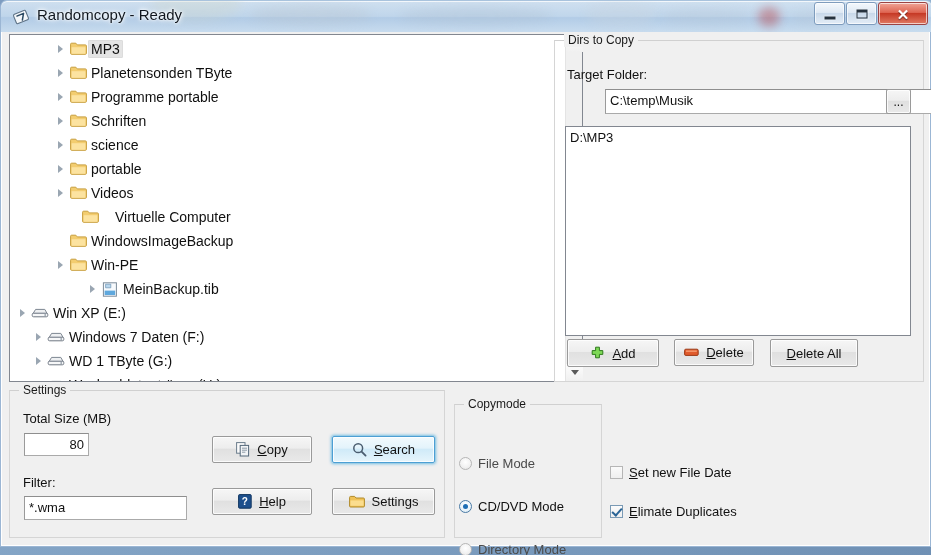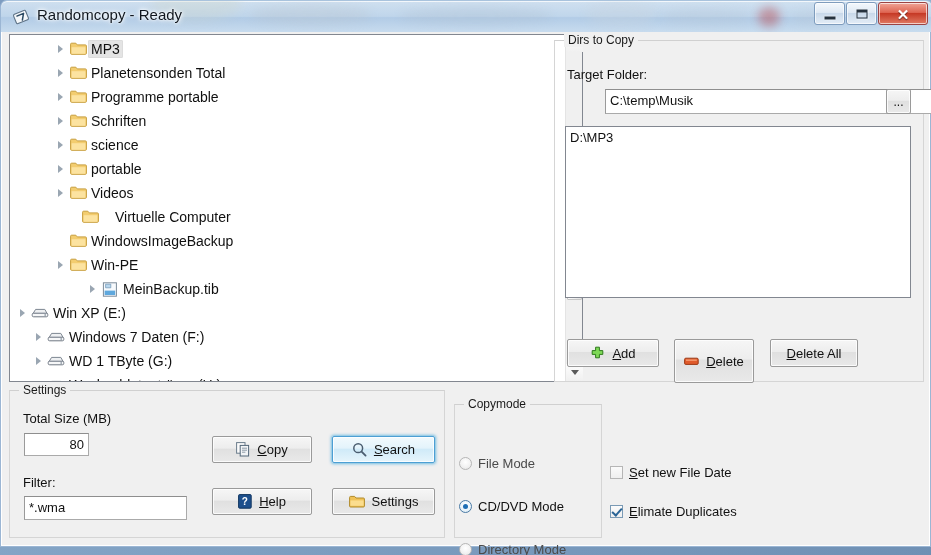--- a/index.html
+++ b/index.html
@@ -222,21 +222,21 @@
           <div class="trow" style="padding-left: 42px;">
             <span class="exp">
               <i></i>
             </span>
             <span class="tico">
               <svg width="17" height="14" viewBox="0 0 17 14">
                 <path d="M0.6 2.2a1 1 0 011-1h4.2l1.5 1.7h8.1a1 1 0 011 1v7.4a1 1 0 01-1 1H1.6a1 1 0 01-1-1z" fill="#f3cd70" stroke="#c79e3d" stroke-width="1"></path>
                 <path d="M1.6 5.2h13.8v6.6H1.6z" fill="#fce3a0"></path>
               </svg>
             </span>
-            <span class="tlabel">Planetensonden Total</span>
+            <span class="tlabel">Planetensonden TByte</span>
           </div>
           <div class="trow" style="padding-left: 42px;">
             <span class="exp">
               <i></i>
             </span>
             <span class="tico">
               <svg width="17" height="14" viewBox="0 0 17 14">
                 <path d="M0.6 2.2a1 1 0 011-1h4.2l1.5 1.7h8.1a1 1 0 011 1v7.4a1 1 0 01-1 1H1.6a1 1 0 01-1-1z" fill="#f3cd70" stroke="#c79e3d" stroke-width="1"></path>
                 <path d="M1.6 5.2h13.8v6.6H1.6z" fill="#fce3a0"></path>
               </svg>
@@ -406,34 +406,34 @@
     </div>
 
     <div class="group" style="left:553px;top:8px;width:370px;height:342px;">
       <span class="glabel">Dirs to Copy</span>
 
       <span class="lbl" style="left:12px;top:26px;">Target Folder:</span>
 
       <div class="tbox" style="left:10px;top:48px;width:327px;height:25px;margin-left:40px;">C:\temp\Musik</div>
       <div class="btn" style="left:331px;top:48px;width:25px;height:25px;font-size:12px;">...</div>
 
-      <div class="panel" id="dirlist" style="left:10px;top:85px;width:346px;height:172px;">
+      <div class="panel" id="dirlist" style="left:10px;top:85px;width:346px;height:210px;">
           <div style="font-size: 13px; color: rgb(17, 17, 17); padding: 3px 4px; line-height: 16px; white-space: nowrap;">D:\MP3</div>
         </div>
 
       <div class="btn" style="left:12px;top:298px;width:92px;height:28px;">
         <span class="bico">
           <svg width="15" height="15" viewBox="0 0 15 15">
             <path d="M5.6 1.2h3.8v3.4h3.4v3.8H9.4v3.4H5.6V8.4H2.2V4.6h3.4z" fill="#7ed957" stroke="#2f7a1e" stroke-width="1"></path>
           </svg>
         </span>
         <span><span class="u">A</span>dd</span>
       </div>
 
-      <div class="btn" style="left:119px;top:298px;width:80px;height:44px;">
+      <div class="btn" style="left:119px;top:298px;width:80px;height:27px;">
         <span class="bico">
           <svg width="15" height="9" viewBox="0 0 15 9">
             <rect x="0.6" y="1.2" width="13.6" height="6.2" rx="1.2" fill="#e05a2b" stroke="#9c3a17" stroke-width="1"></rect>
             <rect x="2" y="2.4" width="10.8" height="1.6" fill="#f39367"></rect>
           </svg>
         </span>
         <span><span class="u">D</span>elete</span>
       </div>
 
       <div class="btn" style="left:215px;top:298px;width:88px;height:28px;">

